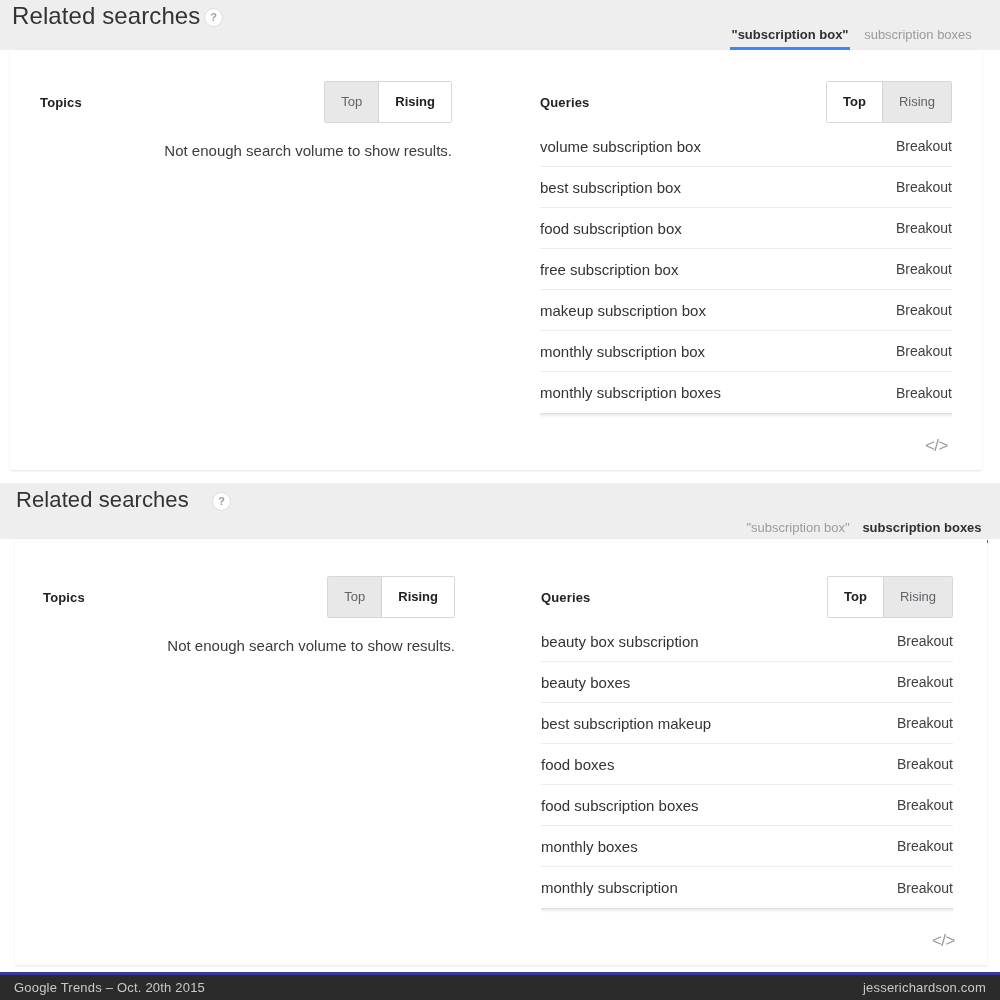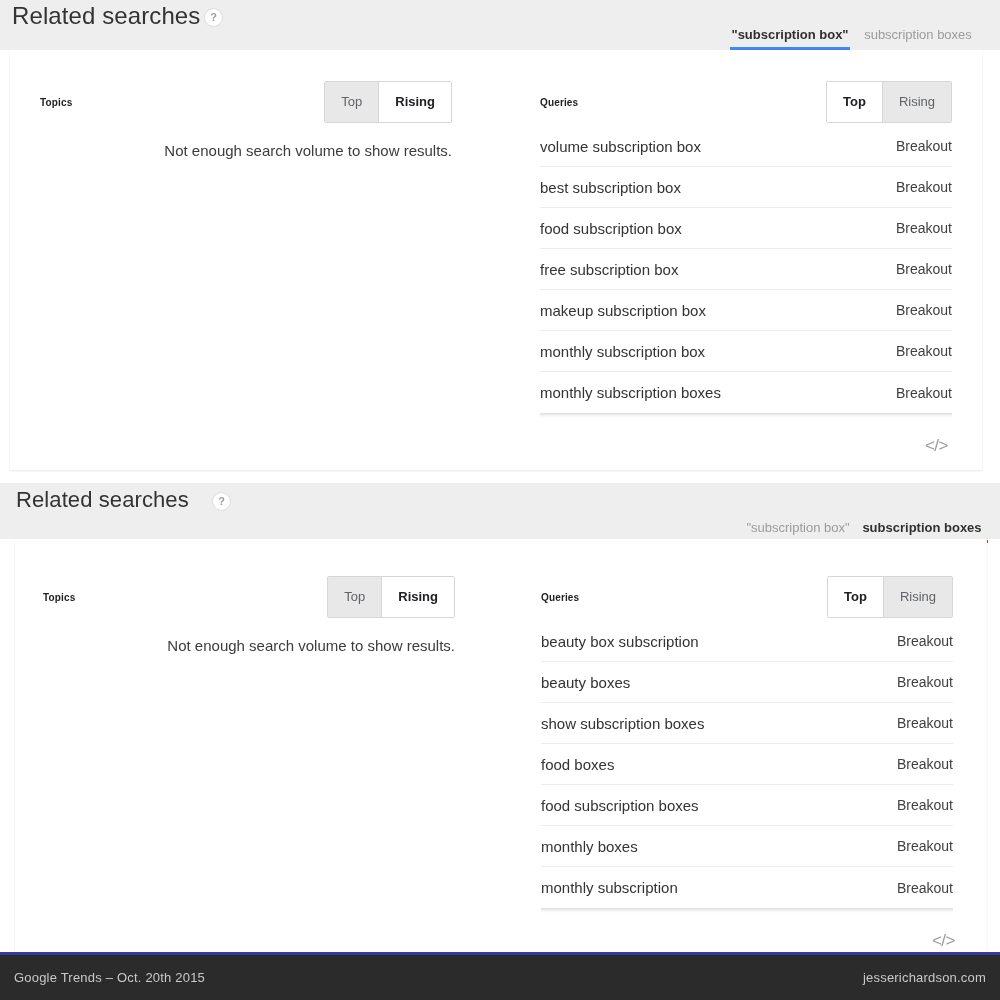--- a/index.html
+++ b/index.html
@@ -92,21 +92,21 @@
     position: relative;
     height: 32px;
     display: flex;
     align-items: center;
     justify-content: space-between;
   }
 
   .col-title {
     color: #222222;
     font-weight: 700;
-    font-size: 10px;
+    font-size: 13px;
     letter-spacing: 0.15px;
   }
 
   .seg {
     display: flex;
     border: 1px solid #d6d6d6;
     border-radius: 2px;
     overflow: hidden;
     background: #ffffff;
   }
@@ -177,21 +177,21 @@
     cursor: pointer;
     user-select: none;
   }
 
   
   #footer {
     position: absolute;
     left: 0;
     bottom: 0;
     width: 1000px;
-    height: 48px;
+    height: 28px;
     background: #2b2b2b;
     border-top: 3px solid #3a37a0;
     display: flex;
     align-items: center;
     justify-content: space-between;
     padding: 0 14px;
   }
   #footer span {
     color: #c9c9c9;
     font-size: 13px;
@@ -324,21 +324,21 @@
         <div class="rows" style="margin-top:8px;">
             <div class="qrow">
               <span class="qterm">beauty box subscription</span>
               <span class="qval">Breakout</span>
             </div>
             <div class="qrow">
               <span class="qterm">beauty boxes</span>
               <span class="qval">Breakout</span>
             </div>
             <div class="qrow">
-              <span class="qterm">show subscription boxes</span>
+              <span class="qterm">best subscription makeup</span>
               <span class="qval">Breakout</span>
             </div>
             <div class="qrow">
               <span class="qterm">food boxes</span>
               <span class="qval">Breakout</span>
             </div>
             <div class="qrow">
               <span class="qterm">food subscription boxes</span>
               <span class="qval">Breakout</span>
             </div>

